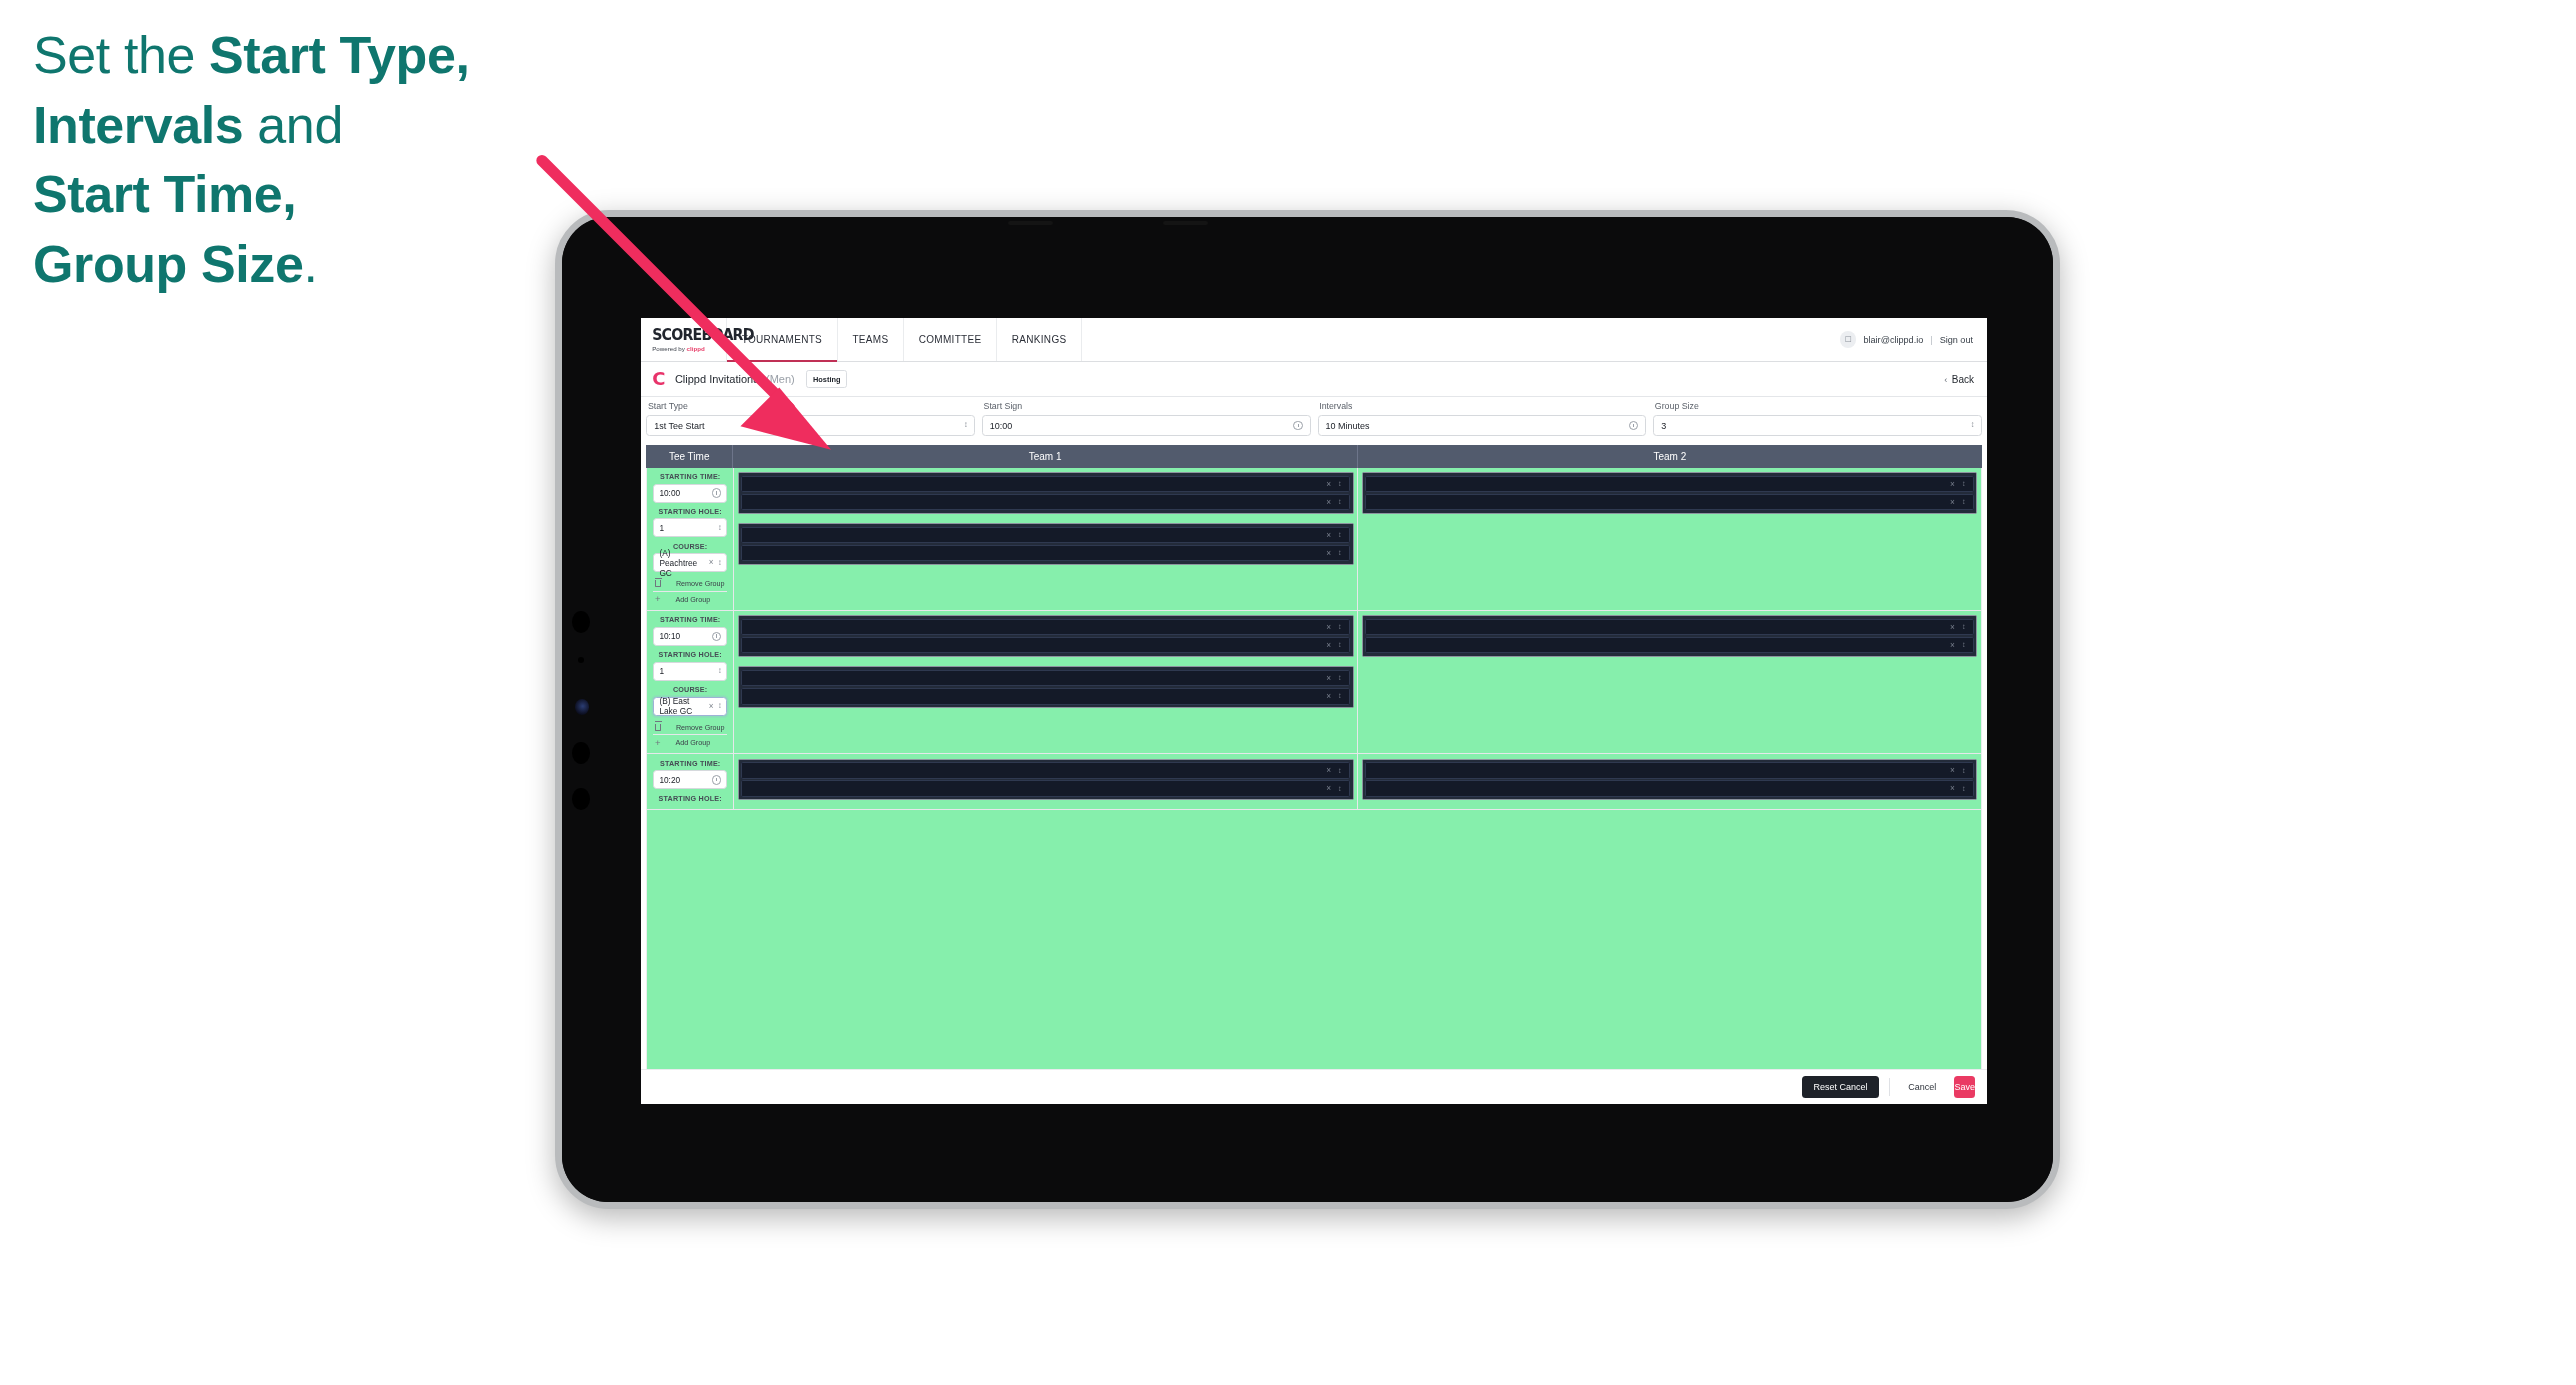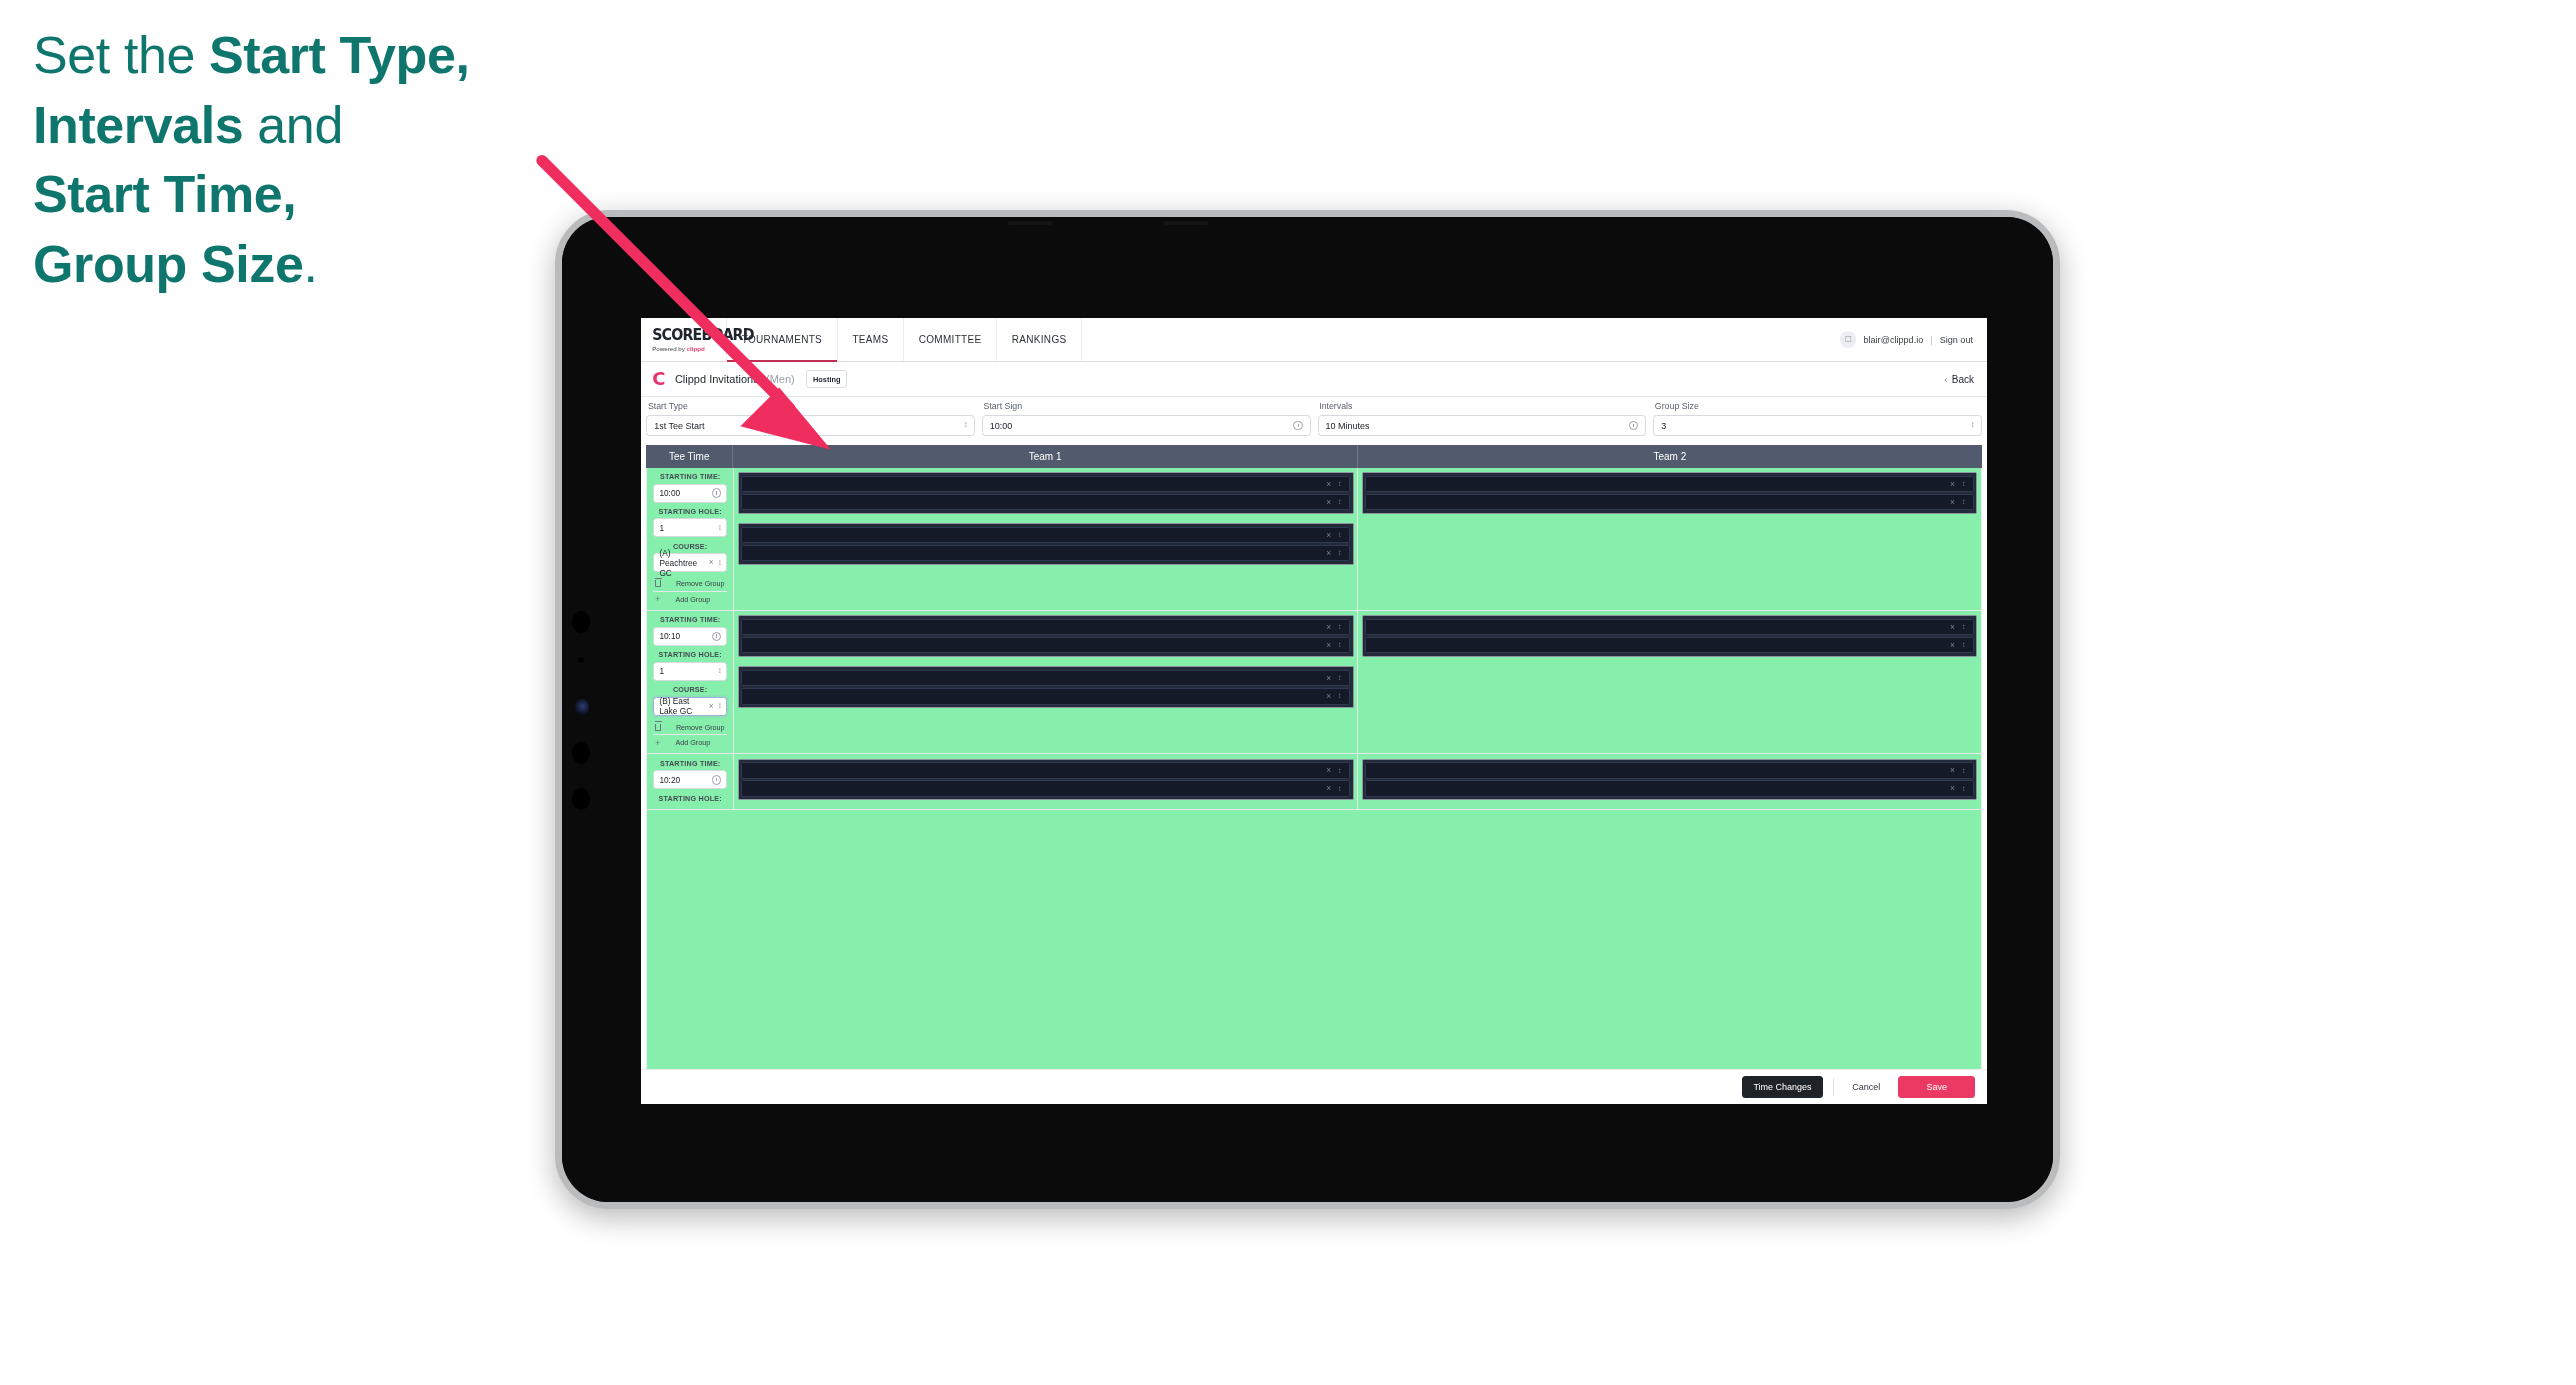--- a/index.html
+++ b/index.html
@@ -344,21 +344,21 @@
     cursor: pointer;
   }
   .foot-sep { width: 0.9px; height: 17.3px; background: #dfe1e5; }
   #btn-cancel {
     font-size: 9px; color: #30353d;
     padding: 6px 7.8px; cursor: pointer;
   }
   #btn-save {
     background: #ea3a63; color: #ffffff;
     font-size: 9px;
-    padding: 6px 28px; border-radius: 3.5px;
+    padding: 6px 0; border-radius: 3.5px;
     cursor: pointer;
   }
 
   
   #arrow { position: absolute; left: 0; top: 0; pointer-events: none; }
 </style>
 </head>
 <body>
 
 <div id="caption">
@@ -610,21 +610,21 @@
                 <div class="slot">
                   <span class="sx">×</span>
                   <span class="sud">↕</span>
                 </div>
               </div>
             </div>
           </div>
         </div>
 
       <div id="footer">
-        <div id="btn-reset">Time Changes</div>
+        <div id="btn-reset">Reset Cancel</div>
         <div class="foot-sep"></div>
         <div id="btn-cancel">Cancel</div>
         <div id="btn-save">Save</div>
       </div>
 
     </div>
   </div>
 </div>
 
 <svg id="arrow" width="2576" height="1386" viewBox="0 0 2985 1606">

